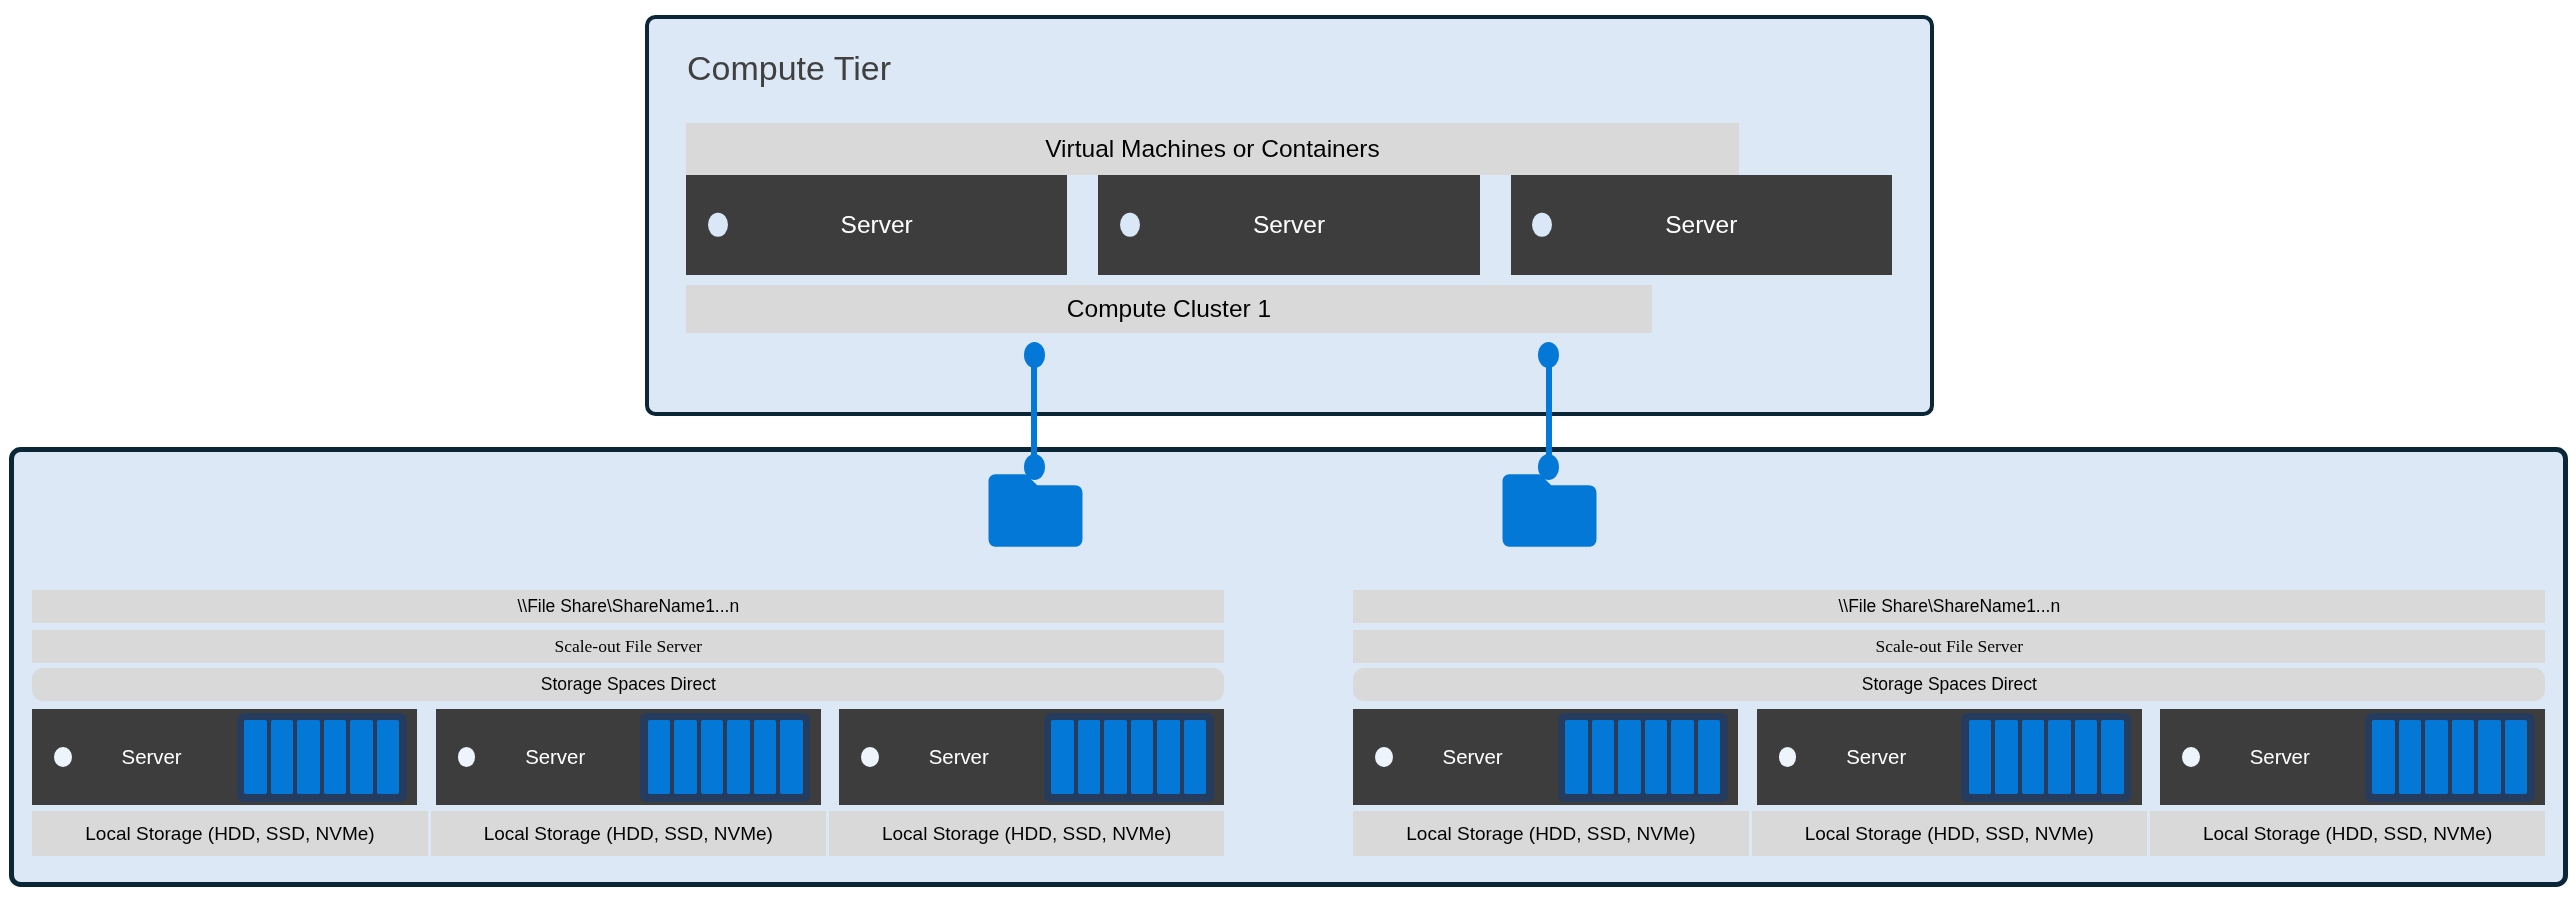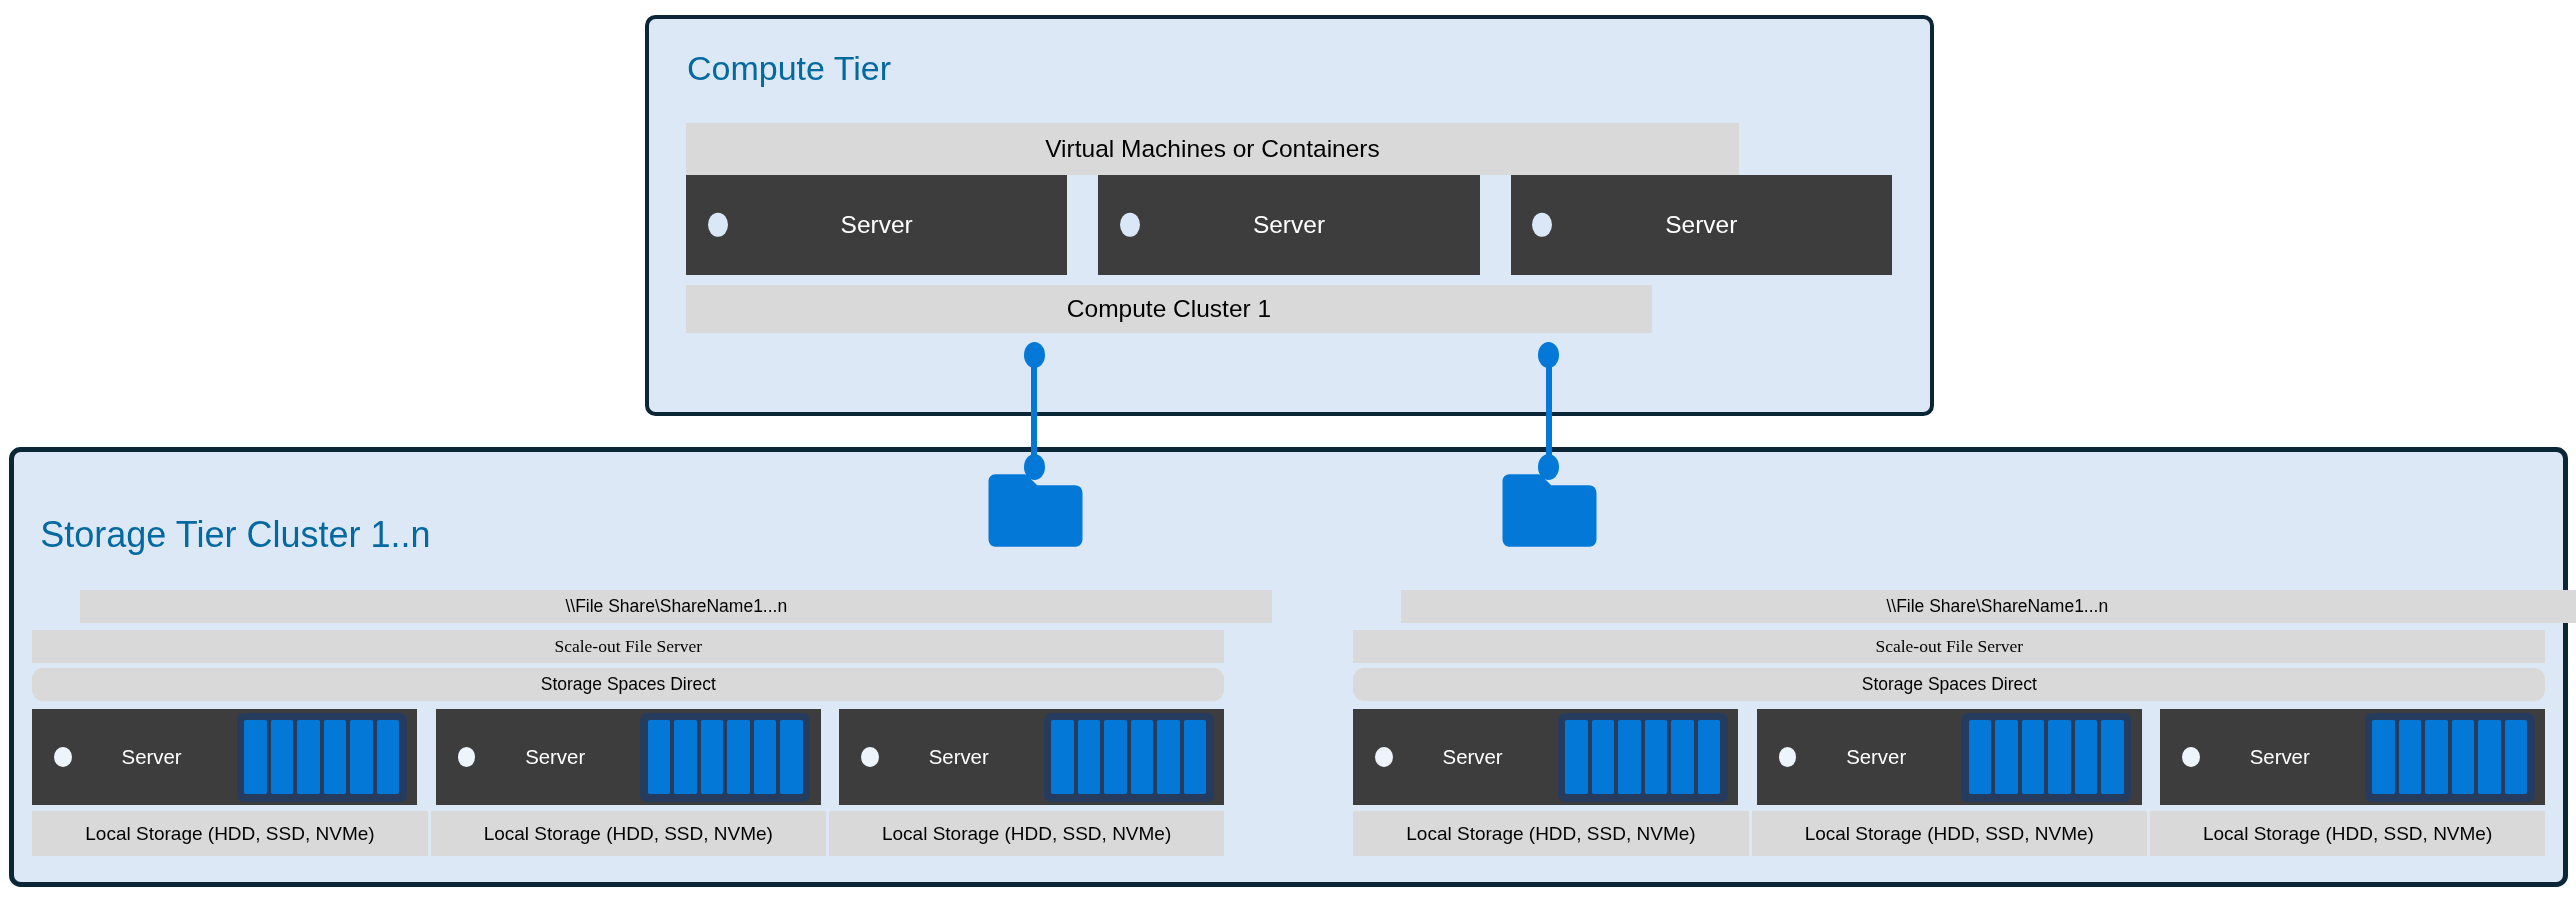--- a/index.html
+++ b/index.html
@@ -4,21 +4,21 @@
 <style>
   html,body{margin:0;padding:0;background:#ffffff;}
   body{width:2576px;height:900px;position:relative;overflow:hidden;
        font-family:"Liberation Sans","DejaVu Sans",sans-serif;color:#000;}
   .canvas{position:absolute;left:0;top:0;width:2576px;height:900px;background:#ffffff;}
 
   
   .tier-box{position:absolute;background:#dce8f6;border:4.7px solid #0a2637;box-sizing:border-box;}
   .compute-box{left:645px;top:14.6px;width:1289px;height:401px;border-radius:10.5px;}
   .storage-box{left:9.3px;top:447px;width:2559px;height:440px;border-width:5.2px;border-radius:11.7px;}
-  .tier-title{position:absolute;white-space:nowrap;color:#0369a1;}
+  .tier-title{position:absolute;white-space:nowrap;color:#404040;}
   .compute-title{left:38px;top:30px;font-size:34px;}
   .storage-title{left:26px;top:62px;font-size:36px;}
 
   
   .bar{position:absolute;background:#d9d9d9;display:flex;align-items:center;justify-content:center;
        text-align:center;white-space:nowrap;}
   .vm-bar{left:37px;top:104px;width:1053px;height:52px;font-size:24.5px;}
   .cluster-bar{left:37px;top:266px;width:966px;height:48px;font-size:24.5px;}
 
   
@@ -29,21 +29,21 @@
   .cled{left:21.6px;width:20px;height:24.5px;background:#d9e7f7;}
 
   
   .conn-line{position:absolute;width:5.8px;background:#0478d7;top:352px;height:117px;z-index:5;}
   .conn-node{position:absolute;width:21px;height:26px;border-radius:50%;background:#0478d7;z-index:6;}
   .folder{position:absolute;width:97px;height:76px;z-index:4;}
 
   
   .cluster{position:absolute;top:0;height:100%;width:1192px;}
   .sbar{left:0;width:1192px;height:33px;font-size:17.5px;}
-  .sbar1{top:138px;margin-left:48px;} .sbar2{top:178px;font-family:Liberation Serif, serif;} .sbar3{top:216px;border-radius:11px;}
+  .sbar1{top:138px;} .sbar2{top:178px;font-family:Liberation Serif, serif;} .sbar3{top:216px;border-radius:11px;}
   .srow{position:absolute;left:0;top:257px;width:1192px;height:96px;display:flex;gap:18.7px;}
   .sserver{position:relative;flex:1;background:#3d3d3d;}
   .sled{left:22px;width:17.5px;height:20px;background:#eef4fc;}
   .sserver .label{position:absolute;left:0;width:62%;top:50%;transform:translateY(-50%);
                   text-align:center;color:#ffffff;font-size:20.4px;}
   .disks{position:absolute;right:10.5px;top:3.5px;bottom:3.5px;width:170px;background:#263c5f;
          border-radius:7px;display:flex;gap:4.1px;padding:7.6px;box-sizing:border-box;}
   .disk{flex:1;background:#0478d7;border-radius:1.7px;}
   .lrow{position:absolute;left:0;top:359px;width:1192px;height:45px;display:flex;gap:3px;}
   .lbar{position:relative;flex:1;background:#d9d9d9;display:flex;align-items:center;justify-content:center;
@@ -85,21 +85,20 @@
   </svg>
 
   <div class="conn-line" style="left:1546px;"></div>
   <div class="conn-node" style="left:1538px;top:342px;"></div>
   <div class="conn-node" style="left:1538px;top:454px;"></div>
   <svg class="folder" style="left:1501px;top:472px;" viewBox="0 0 166 131">
     <path d="M14,4 H62 C66,4 68,5 71,8 L86,23 H150 C159,23 164,28 164,37 V115 C164,124 159,129 150,129 H16 C7,129 2,124 2,115 V16 C2,9 7,4 14,4 Z" fill="#0478d7"></path>
   </svg>
 
   <section class="tier-box storage-box">
-    <div class="tier-title storage-title">Storage Tier Cluster 1..n</div>
 
     <div class="cluster" style="left:18px;">
       <div class="bar sbar sbar1">\\File Share\ShareName1...n</div>
       <div class="bar sbar sbar2">Scale-out File Server</div>
       <div class="bar sbar sbar3">Storage Spaces Direct</div>
 
       <div class="srow">
         <div class="sserver">
           <span class="led sled"></span>
           <span class="label">Server</span>

